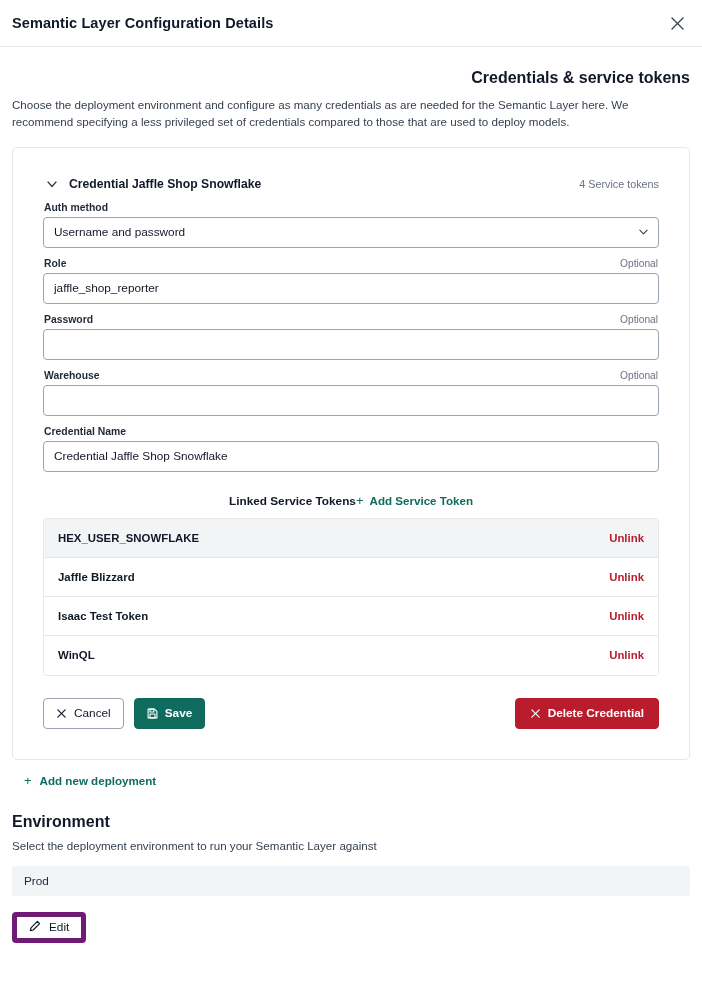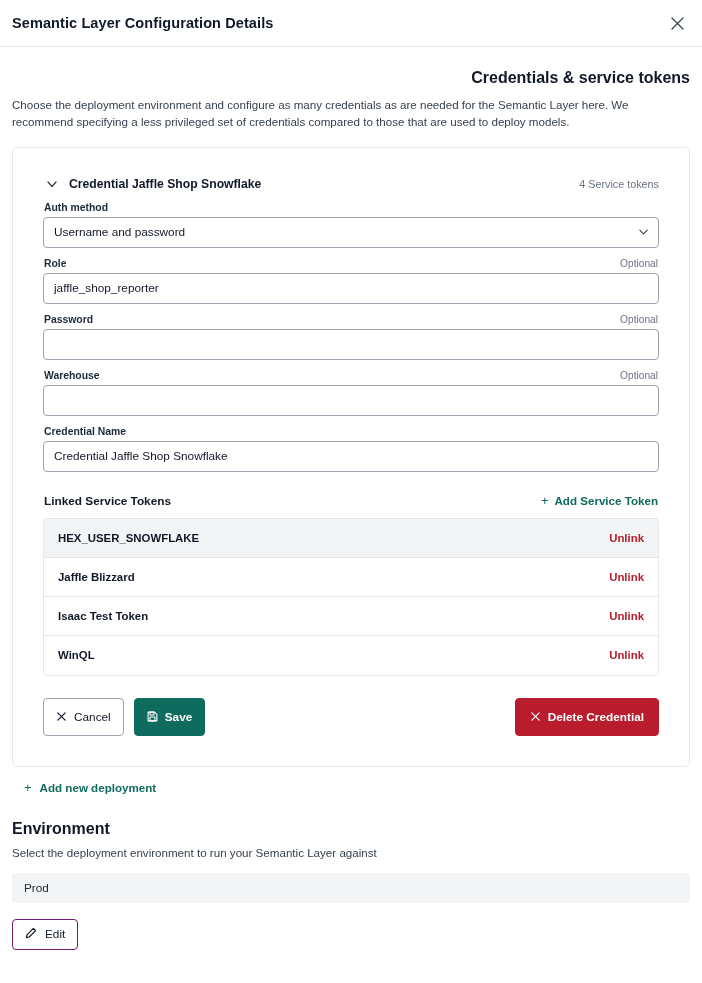--- a/index.html
+++ b/index.html
@@ -144,21 +144,21 @@
     appearance: none;
     padding-right: 26px;
   }
 
   .field-group-tight { margin-bottom: 12px; }
 
   
   .tokens-head {
     display: flex;
     align-items: center;
-    justify-content: space-between;
+    justify-content: center;
     margin: 22px 0 10px 0;
     padding: 0 1px;
   }
   .tokens-title {
     font-size: 11.8px;
     font-weight: bold;
     color: #111827;
   }
   .add-token-link {
     display: flex;
@@ -206,21 +206,21 @@
   
   .actions {
     display: flex;
     align-items: center;
     margin-top: 22px;
   }
   .btn {
     display: inline-flex;
     align-items: center;
     gap: 7px;
-    height: 38px;
+    height: 31px;
     border-radius: 4px;
     font-size: 11.8px;
     font-family: "Liberation Sans", sans-serif;
     cursor: pointer;
     padding: 0 12px;
     border: 1px solid transparent;
   }
   .btn-secondary {
     background: #fff;
     border: 1px solid #9aa4ae;
@@ -277,21 +277,21 @@
     font-size: 11.8px;
     color: #1f2937;
   }
   .edit-btn {
     margin-top: 16px;
     display: inline-flex;
     align-items: center;
     gap: 8px;
     height: 31px;
     padding: 0 12px;
-    border: 1px solid #701a75;
+    border: 5px solid #701a75;
     border-radius: 4px;
     background: #fff;
     font-size: 11.8px;
     color: #111827;
     cursor: pointer;
     font-family: "Liberation Sans", sans-serif;
   }
 </style>
 </head>
 <body>

